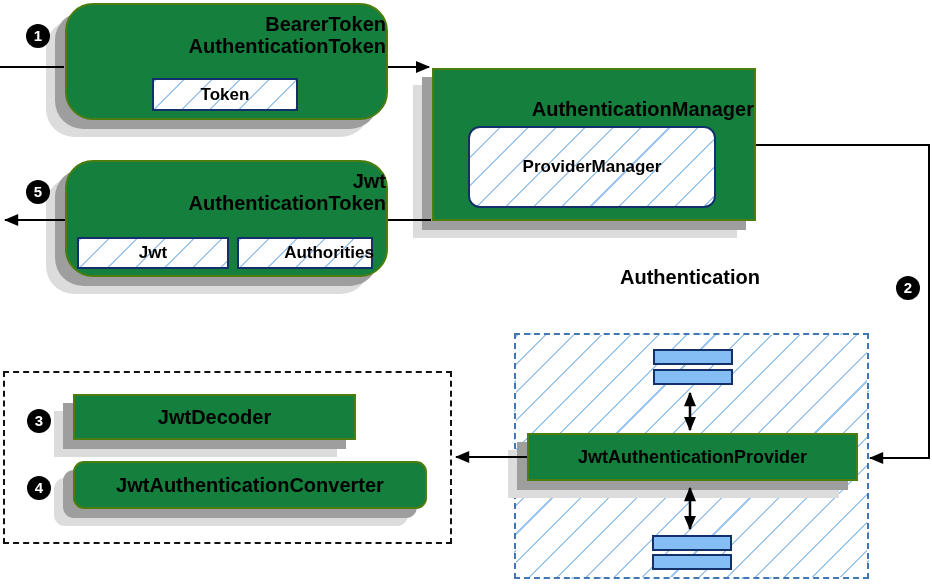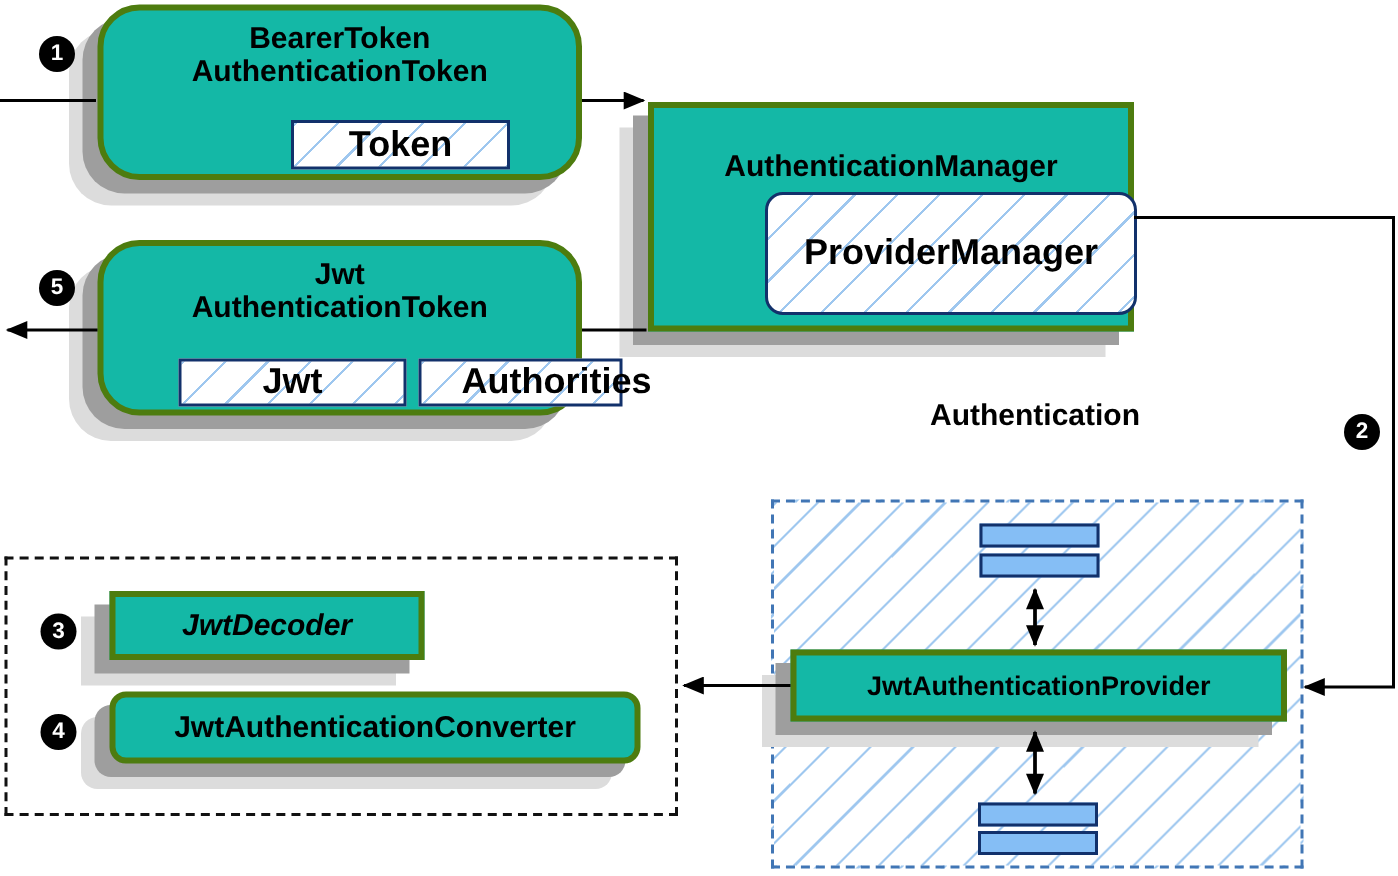--- a/index.html
+++ b/index.html
@@ -2,37 +2,36 @@
 <html><head>
 <meta charset="utf-8">
 <style>
   html,body{margin:0;padding:0;background:#fff;}
   .canvas{
     position:relative;width:932px;height:584px;background:#ffffff;
     font-family:"Liberation Sans", sans-serif;font-weight:bold;color:#000;
     overflow:hidden;
   }
   .node{
-    position:absolute;background:#14b8a6;border:4px solid #4d7c0f;
+    position:absolute;background:#15803d;border:2px solid #4d7c0f;
     box-sizing:border-box;
     box-shadow:-10px 9px 0 0 #9e9e9e, -19px 17px 0 0 #dcdcdc;
-    text-align:center;
+    text-align:right;
   }
   .rounded{border-radius:28px;}
   .node .title{font-size:20px;line-height:22px;padding-top:8px;}
   .hatch{
     background:
       repeating-linear-gradient(135deg,#9EC7EF 0px,#9EC7EF 1.5px,rgba(0,0,0,0) 1.5px,rgba(0,0,0,0) 20px),
       #ffffff;
   }
   .subbox{
     position:absolute;border:2px solid #12316B;box-sizing:border-box;
     display:flex;align-items:center;justify-content:center;
-    font-size:24px;
-    margin-left:40px;
+    font-size:17px;
   }
   .centerbox{display:flex;align-items:center;justify-content:center;}
   .group-dashed{
     position:absolute;left:514px;top:333px;width:355px;height:246px;
     border:2px dashed #4176B5;box-sizing:border-box;
   }
   .group-dotted{
     position:absolute;left:3px;top:371px;width:449px;height:173px;
     border:2px dashed #111111;box-sizing:border-box;background:transparent;
   }
@@ -96,21 +95,21 @@
   <div class="bar" style="left:653px;top:369px;"></div>
   <div class="bar" style="left:652px;top:535px;"></div>
   <div class="bar" style="left:652px;top:554px;"></div>
 
   <div class="node centerbox" style="left:527px;top:433px;width:331px;height:48px;font-size:18px;">
     <span>JwtAuthenticationProvider</span>
   </div>
 
   <div class="group-dotted"></div>
 
-  <div class="node centerbox" style="left:73px;top:394px;width:210px;height:46px;font-size:20px;font-style:italic;">
+  <div class="node centerbox" style="left:73px;top:394px;width:283px;height:46px;font-size:20px;">
     <span>JwtDecoder</span>
   </div>
 
   <div class="node centerbox" style="left:73px;top:461px;width:354px;height:48px;font-size:20px;border-radius:11px;">
     <span>JwtAuthenticationConverter</span>
   </div>
 
   <div class="badge" style="left:26px;top:24px;">1</div>
   <div class="badge" style="left:896px;top:276px;">2</div>
   <div class="badge" style="left:27px;top:409px;">3</div>

